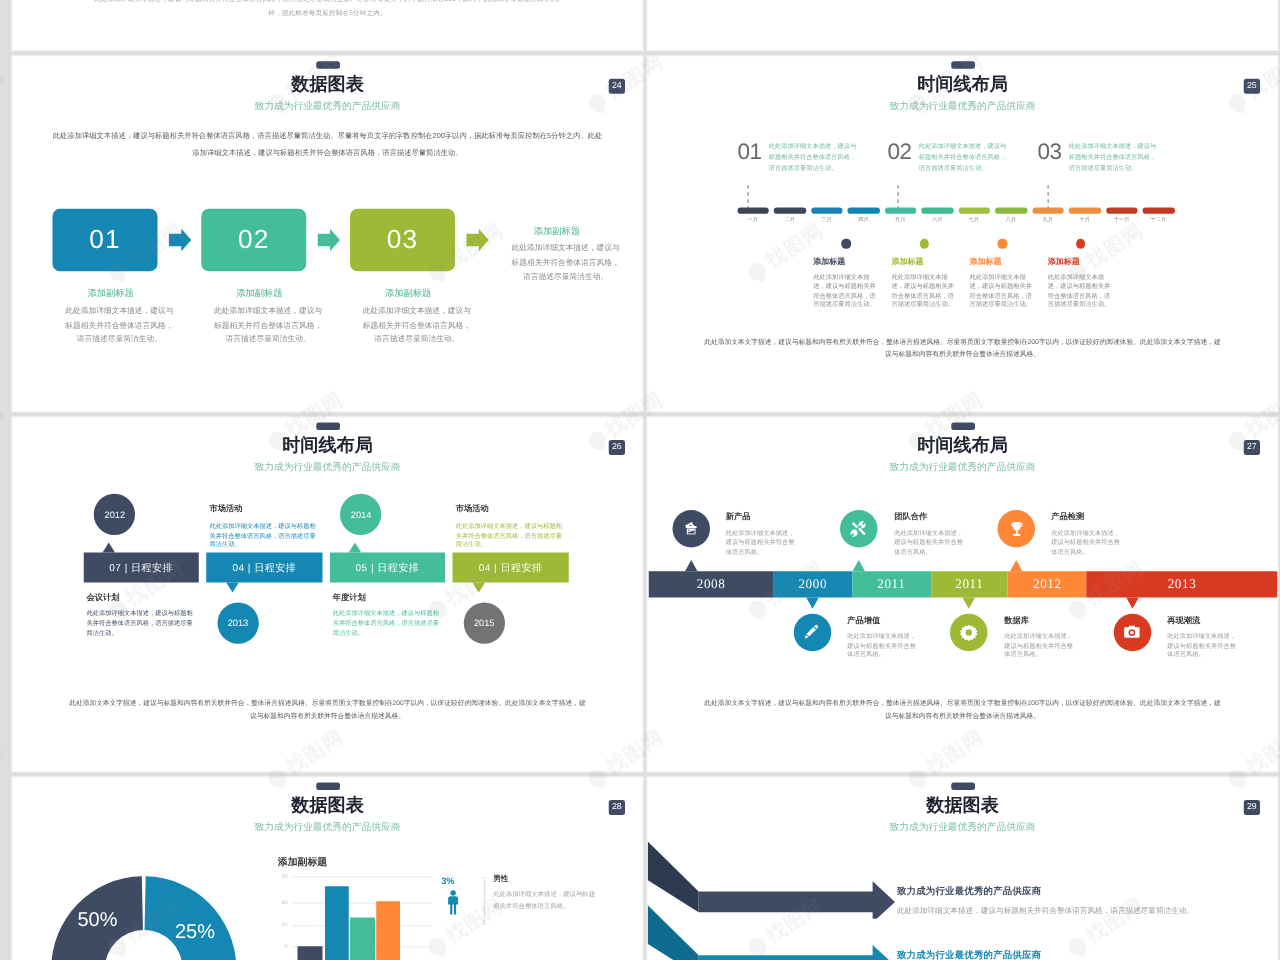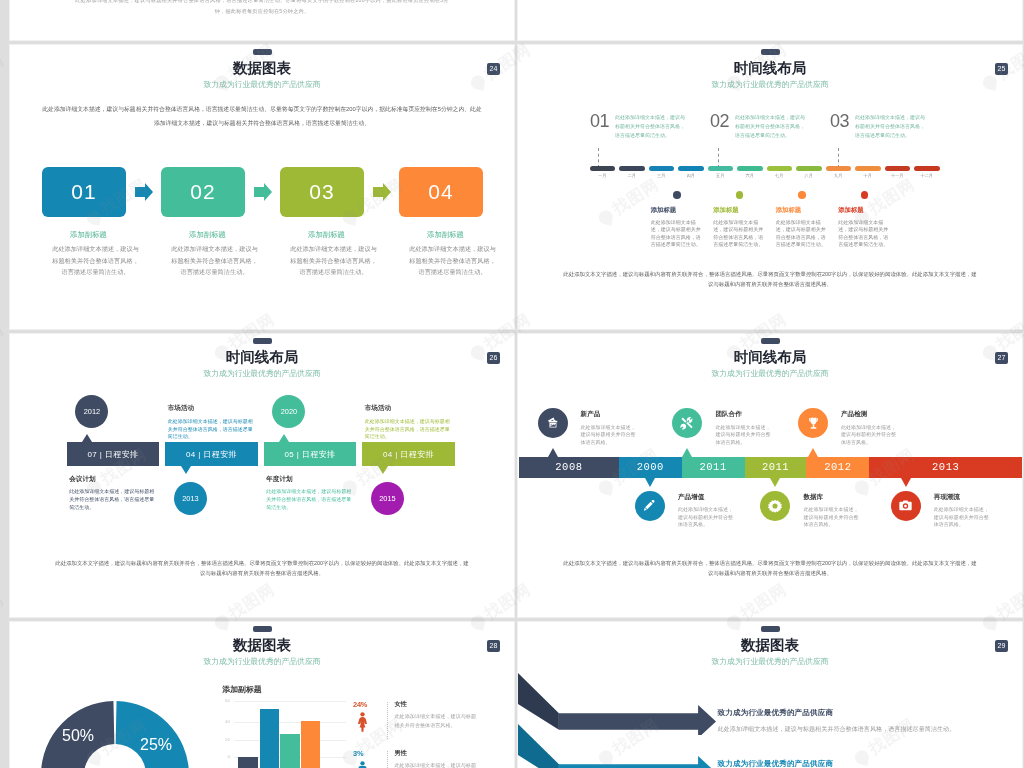--- a/index.html
+++ b/index.html
@@ -69,21 +69,21 @@
   .sch-tri{position:absolute;width:0;height:0;border-left:5px solid transparent;border-right:5px solid transparent;}
   .sch-circ{position:absolute;width:33px;height:33px;border-radius:50%;display:flex;align-items:center;justify-content:center;color:#fff;font-size:7.4px;}
   .sch-note{position:absolute;width:85.5px;}
   .sch-note .nt{font-size:6.6px;font-weight:bold;color:#3a3a3a;line-height:1;}
   .sch-note .nd{margin-top:6px;font-size:5px;line-height:1.55;}
 
   
   .s27-body{position:absolute;left:0;right:0;top:0;height:230px;}
   .s27-foot{left:44px;right:44px;top:224px;}
   .yr-bar{position:absolute;left:1px;right:0;top:123px;height:21px;display:flex;}
-  .yr{display:flex;align-items:center;justify-content:center;color:#fff;font-size:10.5px;font-family:Liberation Mono, monospace;letter-spacing:.5px;text-align:right;}
+  .yr{display:flex;align-items:center;justify-content:center;color:#fff;font-size:10.5px;font-family:Liberation Serif, serif;letter-spacing:.5px;text-align:right;}
   .ev{position:absolute;width:100px;display:flex;}
   .ev-ic{width:30px;height:30px;border-radius:50%;flex:0 0 30px;display:flex;align-items:center;justify-content:center;}
   .ev-ic svg{display:block;}
   .ev-ic>span{display:flex;align-items:center;justify-content:center;}
   .ev-tx{margin-left:13px;width:68px;padding-top:3px;}
   .ev-tt{font-size:6.6px;font-weight:bold;color:#3a3a3a;line-height:1;}
   .ev-dd{margin-top:6px;font-size:5px;line-height:1.5;color:#9a9a9a;}
   .ev-tri{position:absolute;width:0;height:0;border-left:5px solid transparent;border-right:5px solid transparent;}
 
   
@@ -152,21 +152,20 @@
           </svg></div>
         <div class="step" style="left: 238px;">
           <div class="step-box" style="background: rgb(158, 185, 53);">03</div>
           <div class="step-title">添加副标题</div>
           <div class="step-desc">此处添加详细文本描述，建议与标题相关并符合整体语言风格，语言描述尽量简洁生动。</div>
         </div>
         <div class="step-arrow" style="left: 331px;"><svg width="18" height="18" viewBox="0 0 18 18">
             <path d="M0 4h10V0l8 9-8 9v-4H0z" fill="#9eb935"></path>
           </svg></div>
         <div class="step" style="left: 357px;">
-          <div class="step-box" style="background: rgb(252, 136, 56);">04</div>
           <div class="step-title">添加副标题</div>
           <div class="step-desc">此处添加详细文本描述，建议与标题相关并符合整体语言风格，语言描述尽量简洁生动。</div>
         </div>
       </div>
   </div>
 
   <div class="slide sr" id="sl25">
     <div class="tab"></div>
     <div class="badge">25</div>
     <div class="title">时间线布局</div>
@@ -277,28 +276,28 @@
           <div class="nd" style="color: rgb(62, 75, 99);">此处添加详细文本描述，建议与标题相关并符合整体语言风格，语言描述尽量简洁生动。</div>
         </div>
         <div class="sch-bar" style="left: 155.1px; top: 108.7px; background: rgb(20, 135, 179);">04 | 日程安排</div>
         <div class="sch-circ" style="background: rgb(20, 135, 179); left: 163.9px; top: 148px;">2013</div>
         <div class="sch-tri" style="border-top: 8px solid rgb(20, 135, 179); left: 170.6px; top: 132.7px;"></div>
         <div class="sch-note" style="left: 157.7px; top: 71.9px;">
           <div class="nt">市场活动</div>
           <div class="nd" style="color: rgb(20, 135, 179);">此处添加详细文本描述，建议与标题相关并符合整体语言风格，语言描述尽量简洁生动。</div>
         </div>
         <div class="sch-bar" style="left: 253.6px; top: 108.7px; background: rgb(68, 190, 154);">05 | 日程安排</div>
-        <div class="sch-circ" style="background: rgb(68, 190, 154); left: 262.4px; top: 61.7px;">2020</div>
+        <div class="sch-circ" style="background: rgb(68, 190, 154); left: 262.4px; top: 61.7px;">2014</div>
         <div class="sch-tri" style="border-bottom: 8px solid rgb(68, 190, 154); left: 269.1px; top: 100.7px;"></div>
         <div class="sch-note" style="left: 256.2px; top: 142.2px;">
           <div class="nt">年度计划</div>
           <div class="nd" style="color: rgb(68, 190, 154);">此处添加详细文本描述，建议与标题相关并符合整体语言风格，语言描述尽量简洁生动。</div>
         </div>
         <div class="sch-bar" style="left: 352.1px; top: 108.7px; background: rgb(158, 185, 53);">04 | 日程安排</div>
-        <div class="sch-circ" style="background: #a21caf; left: 360.9px; top: 148px;">2015</div>
+        <div class="sch-circ" style="background: #737373; left: 360.9px; top: 148px;">2015</div>
         <div class="sch-tri" style="border-top: 8px solid rgb(158, 185, 53); left: 367.6px; top: 132.7px;"></div>
         <div class="sch-note" style="left: 354.7px; top: 71.9px;">
           <div class="nt">市场活动</div>
           <div class="nd" style="color: rgb(158, 185, 53);">此处添加详细文本描述，建议与标题相关并符合整体语言风格，语言描述尽量简洁生动。</div>
         </div>
       </div>
     <div class="body-text s26-foot">此处添加文本文字描述，建议与标题和内容有所关联并符合，整体语言描述风格。尽量将页面文字数量控制在200字以内，以保证较好的阅读体验。此处添加文本文字描述，建议与标题和内容有所关联并符合整体语言描述风格。</div>
   </div>
 
   <div class="slide sr" id="sl27">
@@ -447,32 +446,20 @@
           <div class="grid-line" style="top: 75.2px;"></div>
           <div class="ytick" style="top: 72.2px;">0</div>
           <div class="barel" style="left: 22px; width: 19.6px; top: 74.5px; height: 35.5px; background: rgb(62, 75, 99);"></div>
           <div class="barel" style="left: 43.6px; width: 19.6px; top: 26.7px; height: 83.3px; background: rgb(20, 135, 179);"></div>
           <div class="barel" style="left: 64px; width: 19.6px; top: 52.4px; height: 57.6px; background: rgb(68, 190, 154);"></div>
           <div class="barel" style="left: 84.9px; width: 19.6px; top: 39.2px; height: 70.8px; background: rgb(252, 136, 56);"></div>
           <div class="chart-title">添加副标题</div>
         </div>
         <div class="gender">
           <div class="grow">
-            <div class="gpct" style="color: rgb(217, 81, 43);">24%</div>
-            <div class="gicon"><span><svg width="11" height="20" viewBox="0 0 12 22">
-                  <circle cx="6" cy="2.6" r="2.4" fill="#d9512b"></circle>
-                  <path d="M6 5.6c-2.3 0-3.4 1.3-3.8 3L1 13.2h2l.7-2.4.1 3.2-1 3h1.9l.2 4.6h2.2l.2-4.6h1.9l-1-3 .1-3.2.7 2.4h2l-1.2-4.6c-.4-1.7-1.5-3-3.8-3z" fill="#d9512b"></path>
-                </svg></span></div>
-            <div class="gdot"></div>
-            <div class="gtx">
-              <div class="gtt">女性</div>
-              <div class="gdd">此处添加详细文本描述，建议与标题相关并符合整体语言风格。</div>
-            </div>
-          </div>
-          <div class="grow">
             <div class="gpct" style="color: rgb(20, 135, 179);">3%</div>
             <div class="gicon"><span><svg width="11" height="20" viewBox="0 0 12 22">
                   <circle cx="6" cy="2.6" r="2.4" fill="#1487b3"></circle>
                   <path d="M8.3 5.6H3.7C2.4 5.6 1.6 6.5 1.6 7.7v5.1h1.8v8.8h1.9v-8.8h1.4v8.8h1.9v-8.8h1.8V7.7c0-1.2-.8-2.1-2.1-2.1z" fill="#1487b3"></path>
                 </svg></span></div>
             <div class="gdot"></div>
             <div class="gtx">
               <div class="gtt">男性</div>
               <div class="gdd">此处添加详细文本描述，建议与标题相关并符合整体语言风格。</div>
             </div>

